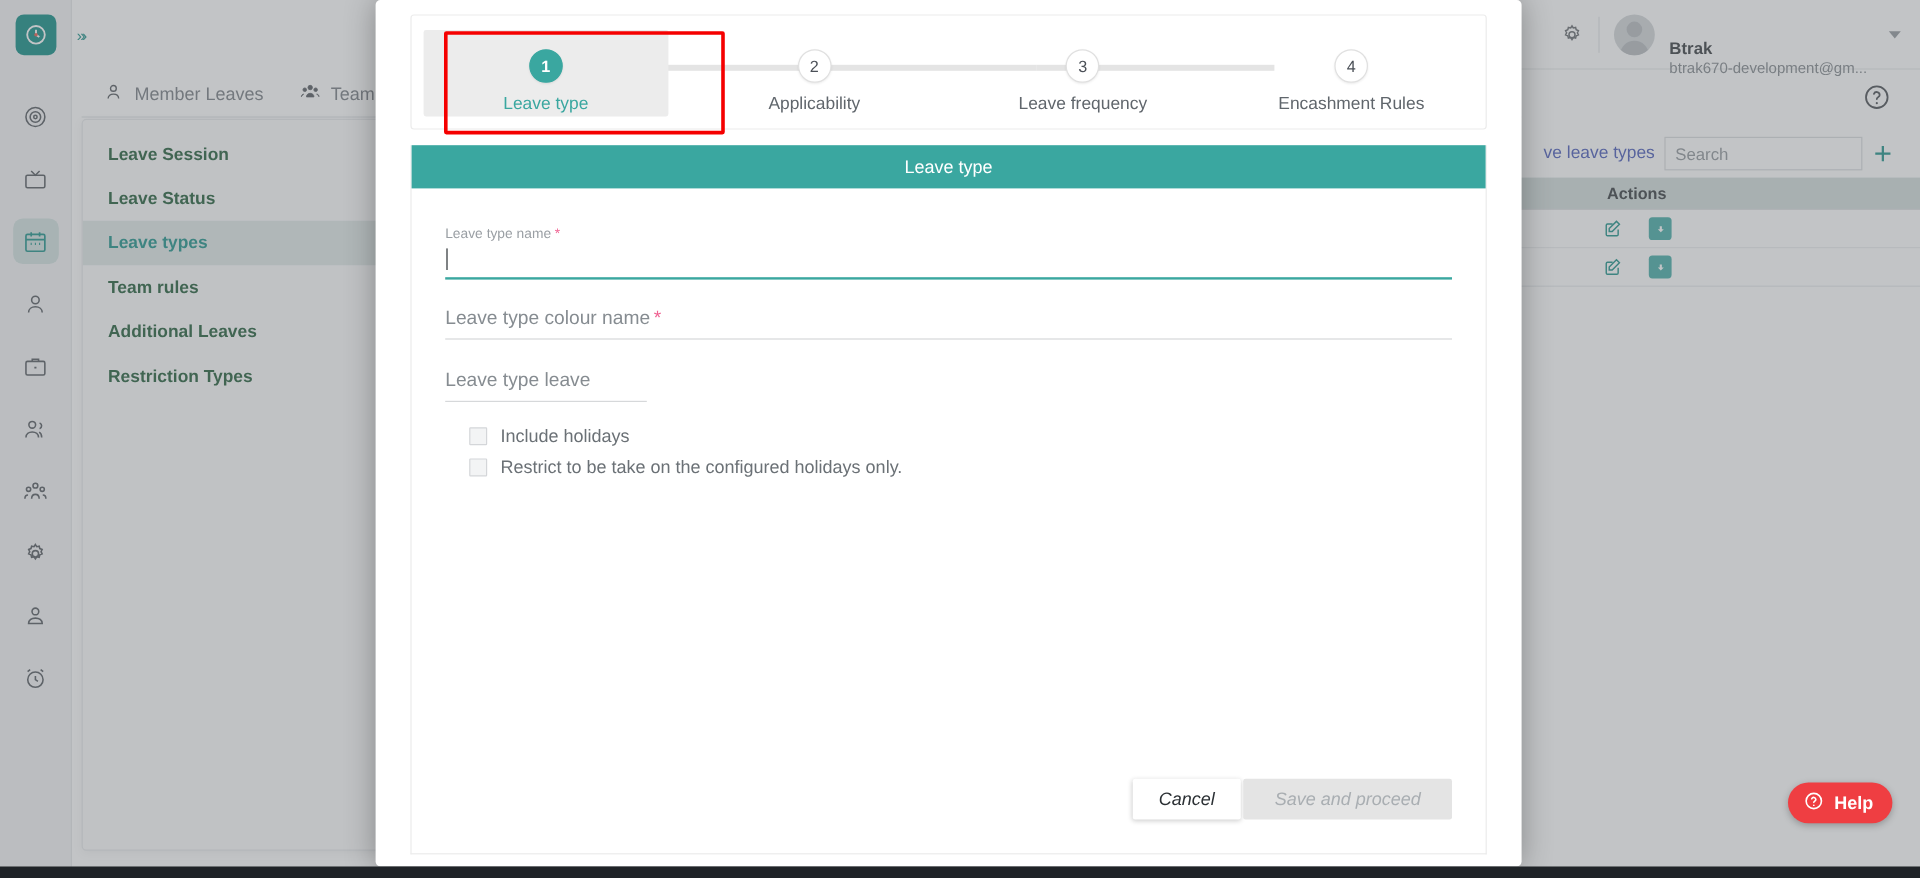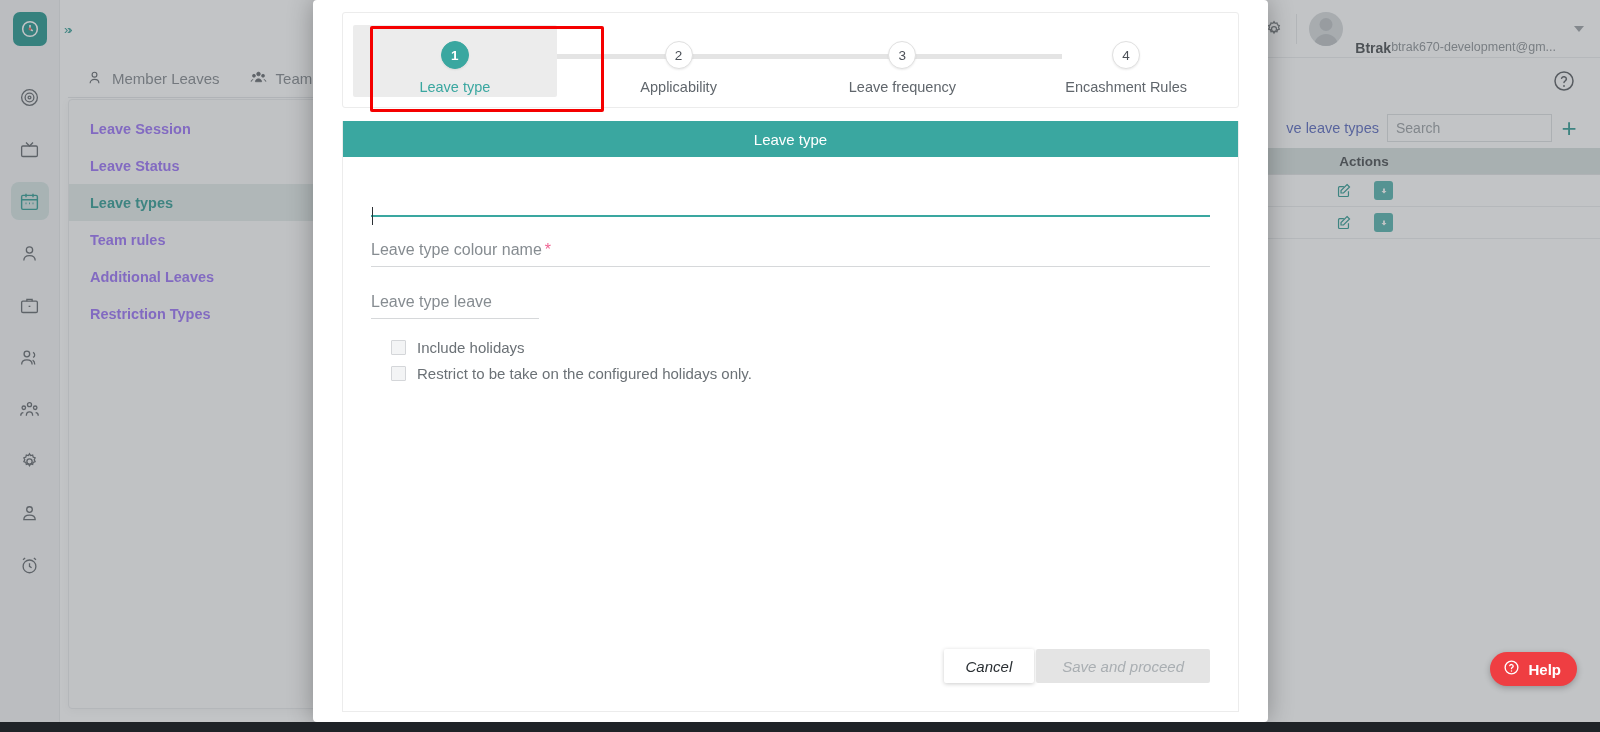--- a/index.html
+++ b/index.html
@@ -74,21 +74,21 @@
     box-shadow: 0 2px 8px rgba(0,0,0,.06);
     padding-top: 10px;
   }
   .submenu-item {
     height: 37px;
     display: flex;
     align-items: center;
     padding-left: 21px;
     font-size: 14.5px;
     font-weight: bold;
-    color: #8b5cf6;
+    color: #14532d;
   }
   .submenu-item.active {
     color: #0f8b82;
     background: #dfe7e6;
     font-weight: bold;
   }
 
   
   .top-tabs {
     position: absolute;
@@ -138,21 +138,21 @@
   }
   .avatar::after {
     content: "";
     position: absolute;
     left: 50%; top: 22px;
     transform: translateX(-50%);
     width: 24px; height: 18px;
     border-radius: 12px 12px 0 0;
     background: #b2b7bb;
   }
-  .user-meta { display: flex; flex-direction: row; line-height: 1.25; margin-top: 41px; }
+  .user-meta { display: flex; flex-direction: column; line-height: 1.25; margin-top: 41px; }
   .user-name { font-size: 14px; font-weight: bold; color: #2b3034; }
   .user-mail { font-size: 12.5px; color: #7b8186; }
   .caret-dn {
     width: 0; height: 0;
     border-left: 5px solid transparent;
     border-right: 5px solid transparent;
     border-top: 6px solid #8d9297;
     margin-left: 6px;
   }
 
@@ -684,20 +684,23 @@
 
       <div class="red-box"></div>
     </div>
 
     <div class="card">
       <div class="card-head">Leave type</div>
 
       <div class="card-body">
 
         <div class="field full">
+          <span class="float-label">
+            <span>Leave type name</span><span class="req">*</span>
+          </span>
           <input class="input-line" value="" style="">
           <span class="caret-bar"></span>
         </div>
 
         <div class="field full" style="margin-bottom:26px;">
           <div class="placeholder-field">
             <span>Leave type colour name</span><span class="req">*</span>
           </div>
         </div>
 

